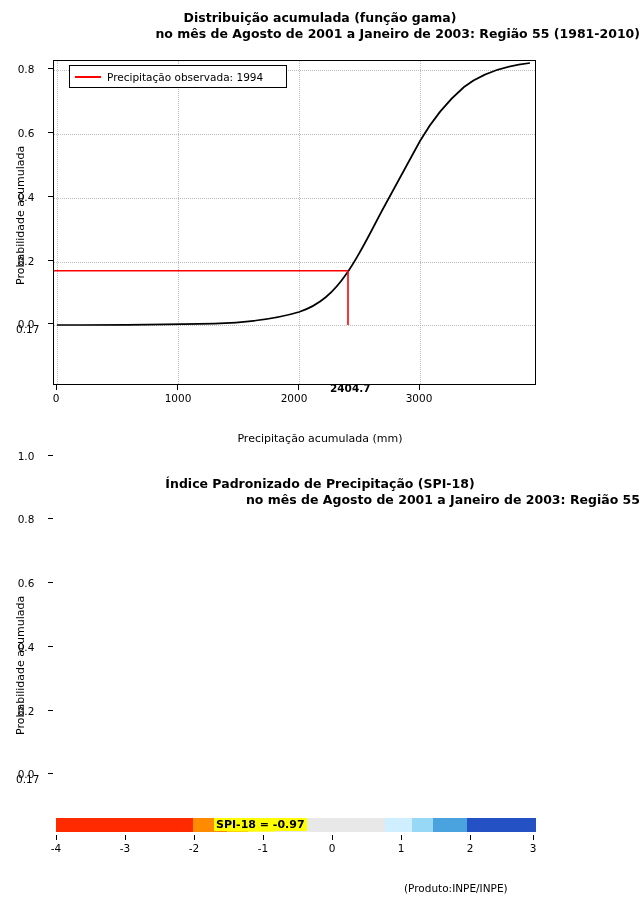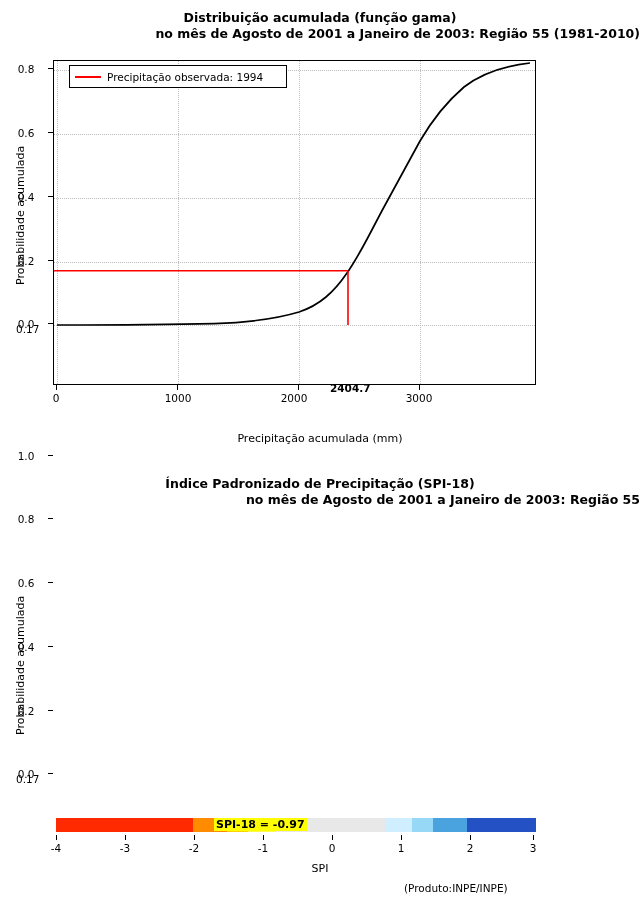--- a/index.html
+++ b/index.html
@@ -262,21 +262,20 @@
 
   <div class="tick-x" style="left:26px; top:392px;">-4</div>
   <div class="tick-x" style="left:95px; top:392px;">-3</div>
   <div class="tick-x" style="left:164px; top:392px;">-2</div>
   <div class="tick-x" style="left:233px; top:392px;">-1</div>
   <div class="tick-x" style="left:302px; top:392px;">0</div>
   <div class="tick-x" style="left:371px; top:392px;">1</div>
   <div class="tick-x" style="left:440px; top:392px;">2</div>
   <div class="tick-x" style="left:503px; top:392px;">3</div>
 
-  <div class="axis-label-x" style="top:412px;">SPI</div>
 
   <div class="annot" style="left:16px; top:323px;">0.17</div>
 
   <div class="footer-note" style="left:404px; top:432px;">(Produto:INPE/INPE)</div>
 
   <div class="spi-bar" style="left:56px; top:368px; width:480px;">
     <div class="spi-seg" style="background:#ff2a00; width:137.1px;"></div>
     <div class="spi-seg" style="background:#ff8c00; width:34.3px;"></div>
     <div class="spi-seg" style="background:#ffd400; width:20.6px;"></div>
     <div class="spi-seg" style="background:#fff84d; width:27.4px;"></div>

